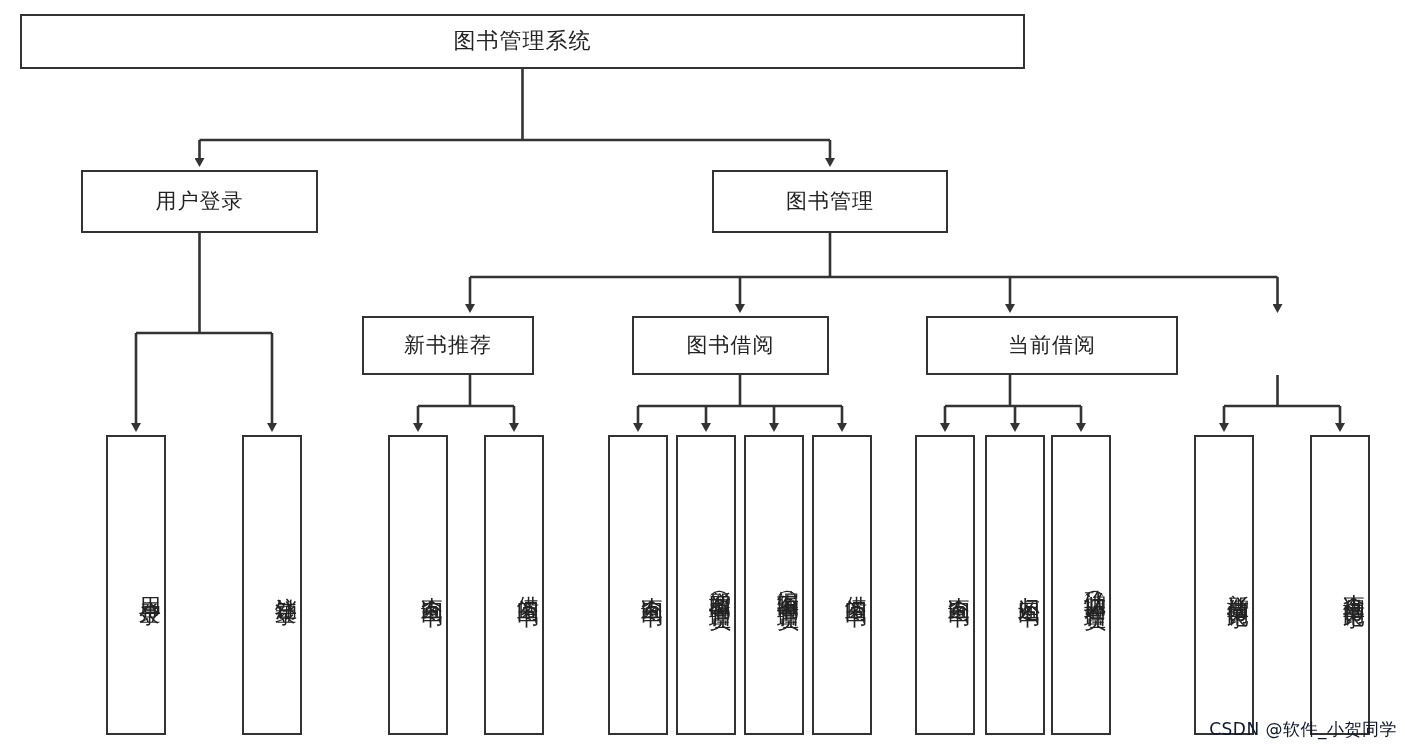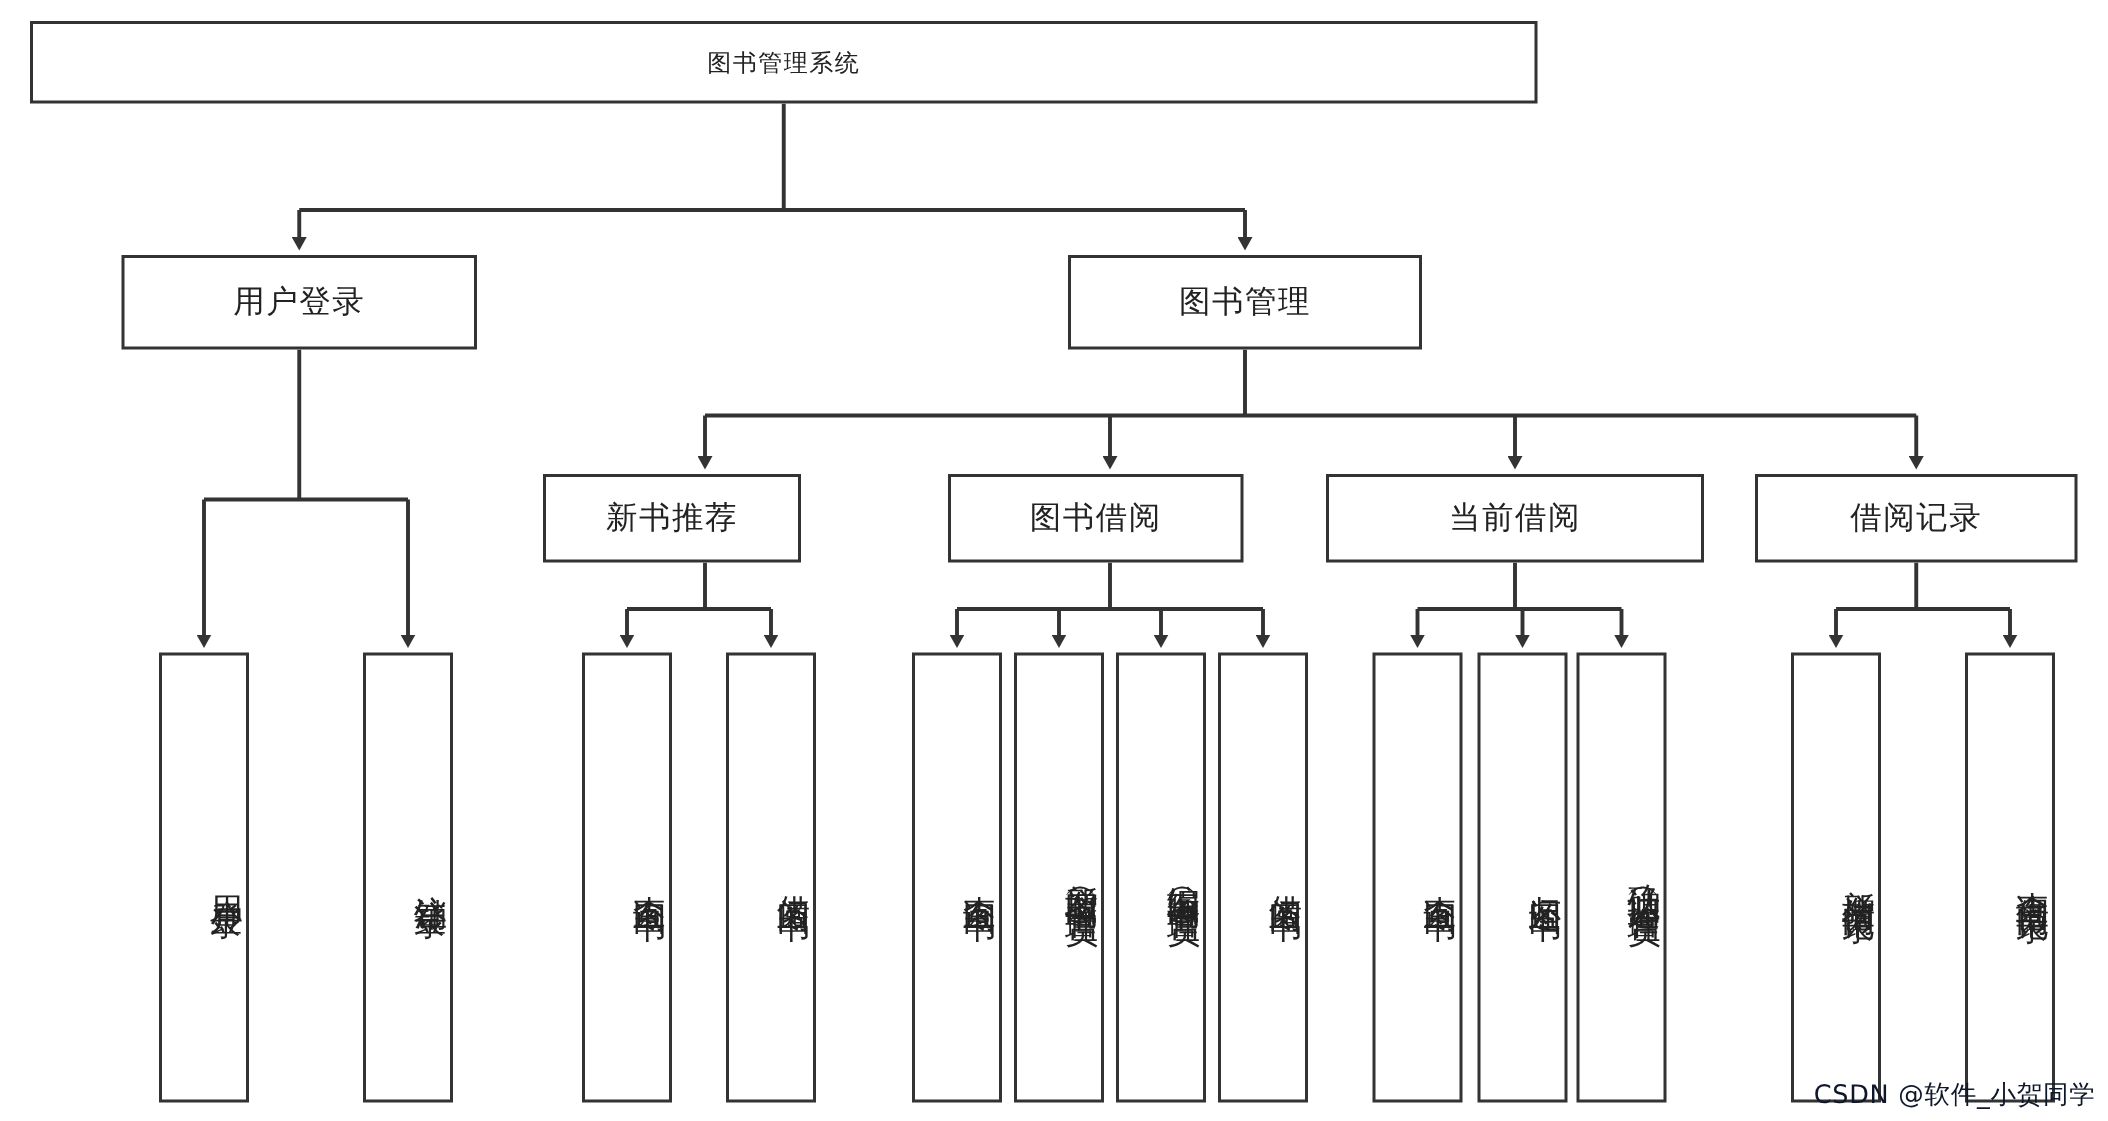--- a/index.html
+++ b/index.html
@@ -36,21 +36,21 @@
     justify-content: center;
     color: #222222;
     text-align: center;
   }
   .node.h {
     font-size: 21px;
     line-height: 1.2;
     letter-spacing: 1px;
   }
   .node.h.root {
-    font-size: 16px;
+    font-size: 22px;
   }
   .node.v {
     writing-mode: vertical-rl;
     text-orientation: upright;
     font-size: 22px;
     line-height: 1.28;
     letter-spacing: 3px;
     padding-top: 6px;
     padding-bottom: 6px;
     align-items: flex-start;
@@ -121,25 +121,22 @@
   <div class="node h" style="left: 712px; top: 170px; width: 236px; height: 63px;">
       <span>图书管理</span>
     </div>
 
   <div class="node h" style="left: 362px; top: 316px; width: 172px; height: 59px;">
       <span>新书推荐</span>
     </div>
   <div class="node h" style="left: 632px; top: 316px; width: 197px; height: 59px;">
       <span>图书借阅</span>
     </div>
-  <div class="node h" style="left: 884px; top: 316px; width: 252px; height: 59px;">
+  <div class="node h" style="left: 926px; top: 316px; width: 252px; height: 59px;">
       <span>当前借阅</span>
-    </div>
-  <div class="node h" style="left: 1170px; top: 316px; width: 215px; height: 59px;">
-      <span>借阅记录</span>
     </div>
 
   <div class="node v" style="left: 106px; top: 435px; width: 60px; height: 300px;">
       <span class="vtext">用户登录</span>
     </div>
   <div class="node v" style="left: 242px; top: 435px; width: 60px; height: 300px;">
       <span class="vtext">注销登录</span>
     </div>
   <div class="node v" style="left: 388px; top: 435px; width: 60px; height: 300px;">
       <span class="vtext">查询图书</span>

